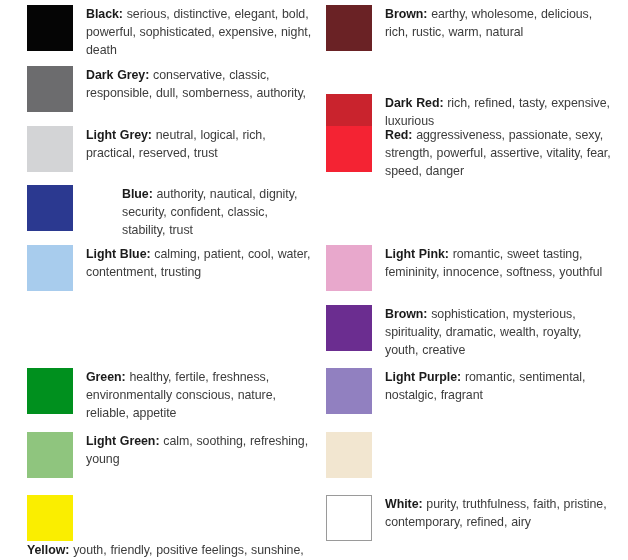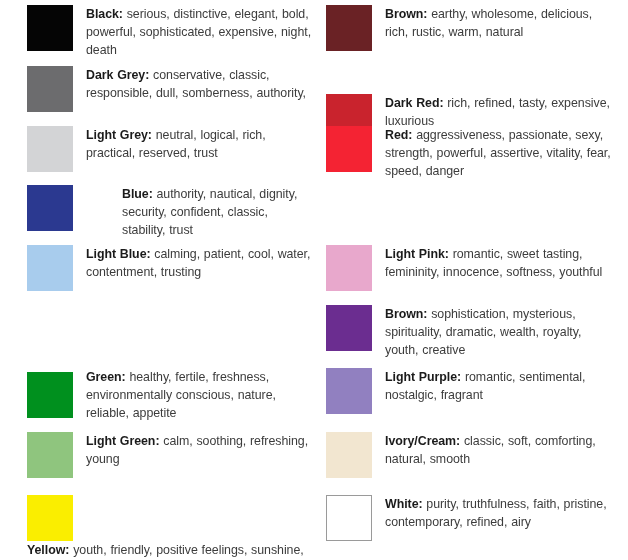--- a/index.html
+++ b/index.html
@@ -84,21 +84,21 @@
         <div class="desc"><span class="name">Light Grey:</span> <span class="traits">neutral, logical, rich, practical, reserved, trust</span></div>
       </div>
       <div class="entry" style="top: 185px; gap: 36px;">
         <div class="swatch" style="background: rgb(43, 57, 144);"></div>
         <div class="desc"><span class="name">Blue:</span> <span class="traits">authority, nautical, dignity, security, confident, classic, stability, trust</span></div>
       </div>
       <div class="entry" style="top: 245px;">
         <div class="swatch" style="background: rgb(168, 204, 237);"></div>
         <div class="desc"><span class="name">Light Blue:</span> <span class="traits">calming, patient, cool, water, contentment, trusting</span></div>
       </div>
-      <div class="entry" style="top: 368px; align-items: center;">
+      <div class="entry" style="top: 368px;">
         <div class="swatch" style="background: rgb(0, 144, 30);"></div>
         <div class="desc"><span class="name">Green:</span> <span class="traits">healthy, fertile, freshness, environmentally conscious, nature, reliable, appetite</span></div>
       </div>
       <div class="entry" style="top: 432px;">
         <div class="swatch" style="background: rgb(143, 197, 126);"></div>
         <div class="desc"><span class="name">Light Green:</span> <span class="traits">calm, soothing, refreshing, young</span></div>
       </div>
       <div class="entry" style="top: 495px; flex-direction: column;">
         <div class="swatch" style="background: rgb(250, 238, 0);"></div>
         <div class="desc"><span class="name">Yellow:</span> <span class="traits">youth, friendly, positive feelings, sunshine, surprise, cowardice, energetic, caution</span></div>
@@ -124,20 +124,19 @@
       <div class="entry" style="top: 305px;">
         <div class="swatch" style="background: rgb(107, 45, 144);"></div>
         <div class="desc"><span class="name">Brown:</span> <span class="traits">sophistication, mysterious, spirituality, dramatic, wealth, royalty, youth, creative</span></div>
       </div>
       <div class="entry" style="top: 368px;">
         <div class="swatch" style="background: rgb(145, 128, 192);"></div>
         <div class="desc"><span class="name">Light Purple:</span> <span class="traits">romantic, sentimental, nostalgic, fragrant</span></div>
       </div>
       <div class="entry" style="top: 432px;">
         <div class="swatch" style="background: rgb(242, 230, 208);"></div>
-        <div class="desc"><span class="name">Ivory/Cream:</span> <span class="traits">classic, soft, comforting, natural, smooth</span></div>
       </div>
       <div class="entry" style="top: 495px;">
         <div class="swatch bordered" style="background: rgb(255, 255, 255);"></div>
         <div class="desc"><span class="name">White:</span> <span class="traits">purity, truthfulness, faith, pristine, contemporary, refined, airy</span></div>
       </div>
     </div>
 </div>
 
 </body></html>

